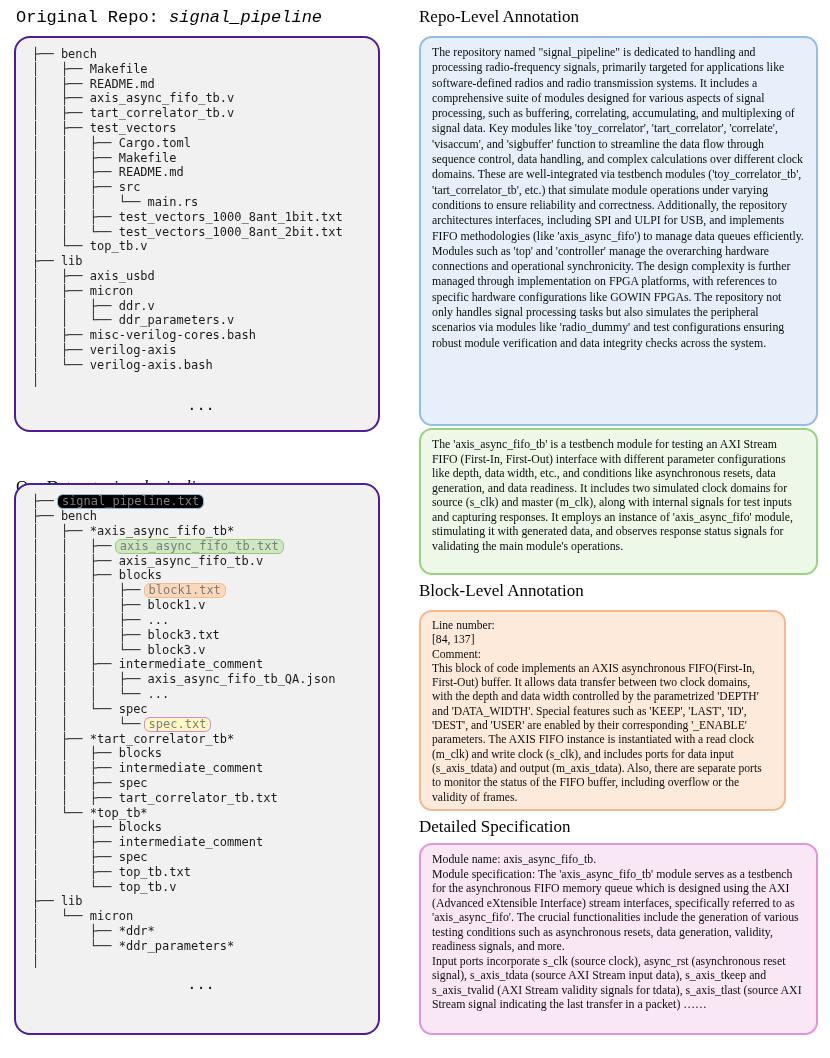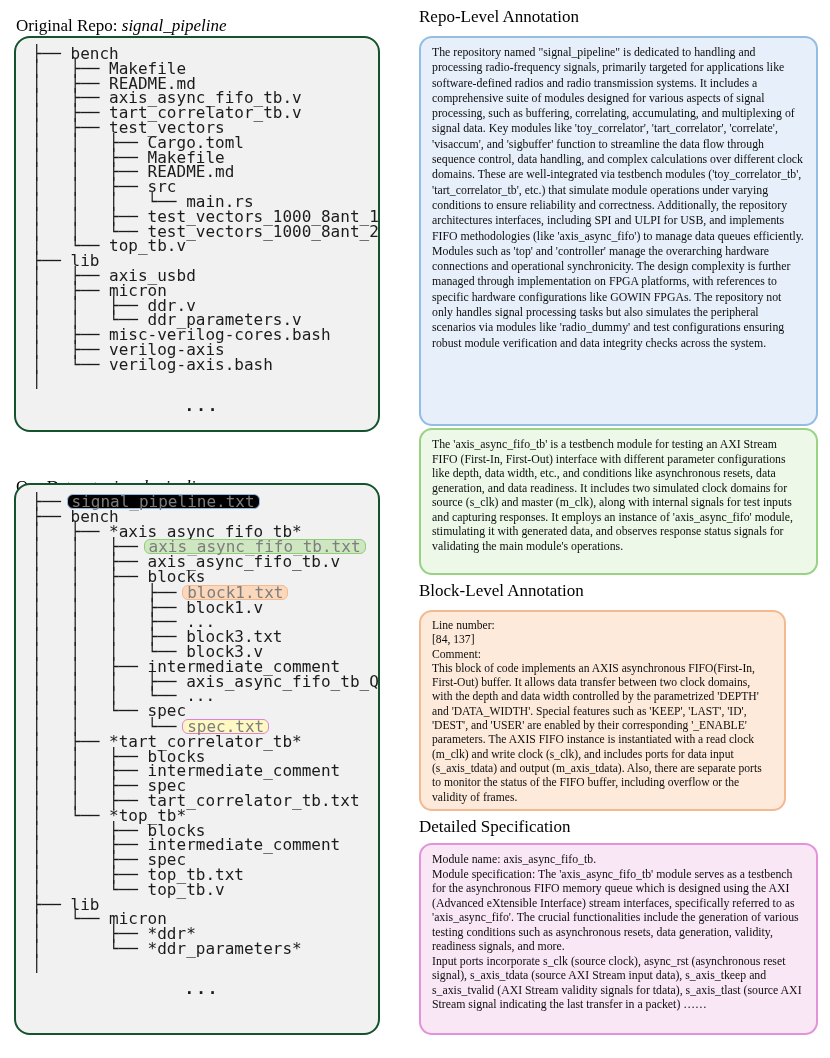--- a/index.html
+++ b/index.html
@@ -6,23 +6,23 @@
   html,body { background:#ffffff; }
   body {
     width:830px; height:1058px; position:relative; overflow:hidden;
     font-family:"Liberation Serif", serif; color:#000;
   }
   .heading { position:absolute; font-size:17px; color:#000; white-space:nowrap; }
   .heading .em { font-style:italic; }
 
   
   .tree-box {
-    position:absolute; background:#f1f1f2; border:2px solid #14532d;
+    position:absolute; background:#f1f1f2; border:2px solid #4c1d95;
     border-radius:16px; padding:9px 6px 0 16px; overflow:hidden;
-    font-family:"DejaVu Sans Mono", monospace; font-size:16px;
+    font-family:"DejaVu Sans Mono", monospace; font-size:12px;
     line-height:14.8px; color:#1b1b1b;
   }
   .tree-line { white-space:pre; }
   .hl {
     display:inline-block; border-radius:6px; padding:0 4px; margin-left:-4px;
     color:#7d7d7d; border:1.5px solid transparent; line-height:13px;
   }
   .hl-blue   { background:#000000; border-color:#90b8e0; }
   .hl-green  { background:#cfe7c0; border-color:#8fce77; }
   .hl-orange { background:#fbd8bc; border-color:#f5b98f;border-radius:6px; }
@@ -36,21 +36,21 @@
     position:absolute; border-radius:13px; border:2px solid;
     padding:7px 11px; font-size:11.8px; line-height:15.3px;
     color:#0d0d0d; overflow:hidden; text-align:left;
   }
   .ann-blue   { background:#e7f0fa; border-color:#94bde4; }
   .ann-green  { background:#edf8e9; border-color:#97d383; line-height:14.5px; }
   .ann-orange { background:#fdeadb; border-color:#f3b990; line-height:14.3px; font-size:11.6px; }
   .ann-pink   { background:#fae7f6; border-color:#e393da; line-height:14.5px; }
 
   
-  #h-original   { left:16px;  top:16px; }
+  #h-original   { left:16px;  top:8px;font-family:Liberation Mono, monospace; }
   #box-original { left:14px;  top:36px;  width:366px; height:396px; }
   #h-dataset    { left:16px;  top:449px;margin-top:28px; }
   #box-dataset  { left:14px;  top:483px; width:366px; height:552px; }
 
   #h-repo     { left:419px; top:7px;text-align:center; }
   #box-repo   { left:419px; top:36px;  width:399px; height:390px; }
   #h-module   { left:419px; top:399px;margin-top:46px; }
   #box-module { left:419px; top:428px; width:399px; height:147px; }
   #h-block    { left:419px; top:581px; }
   #box-block  { left:419px; top:610px; width:367px; height:201px; }

